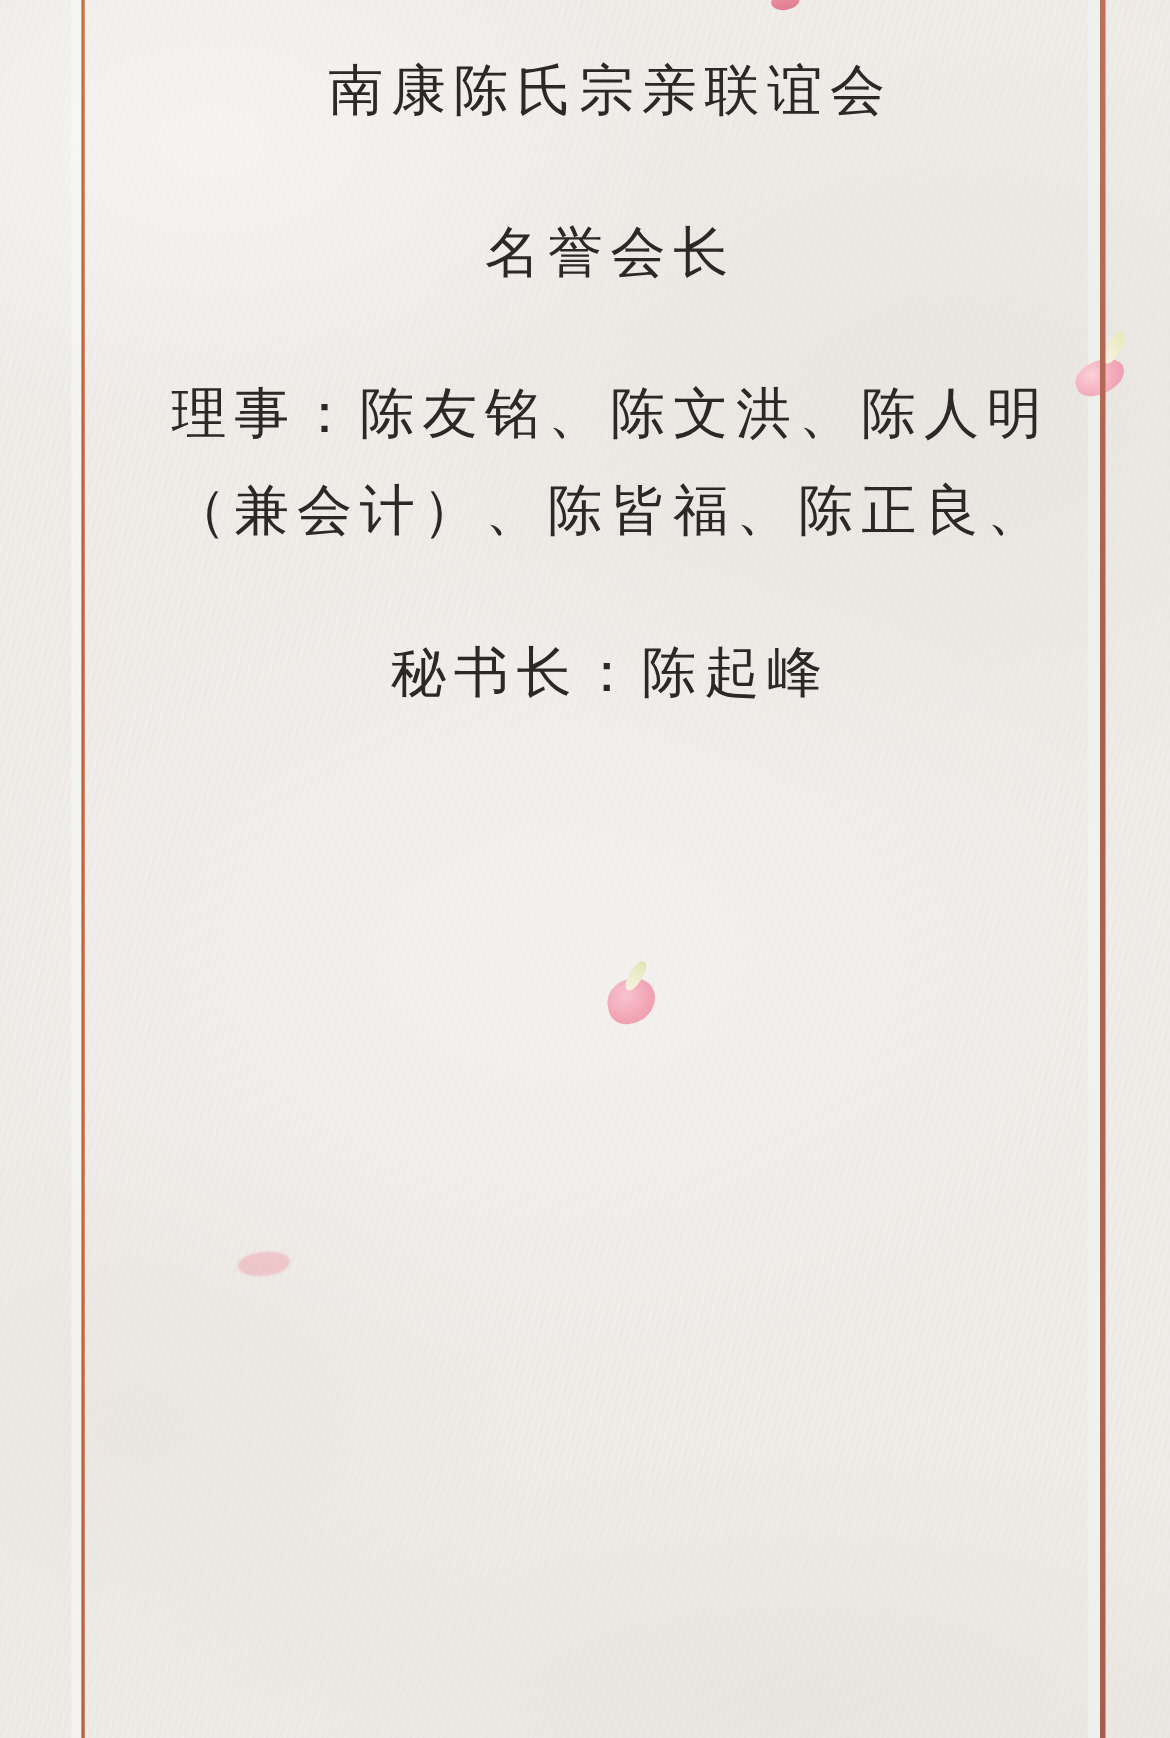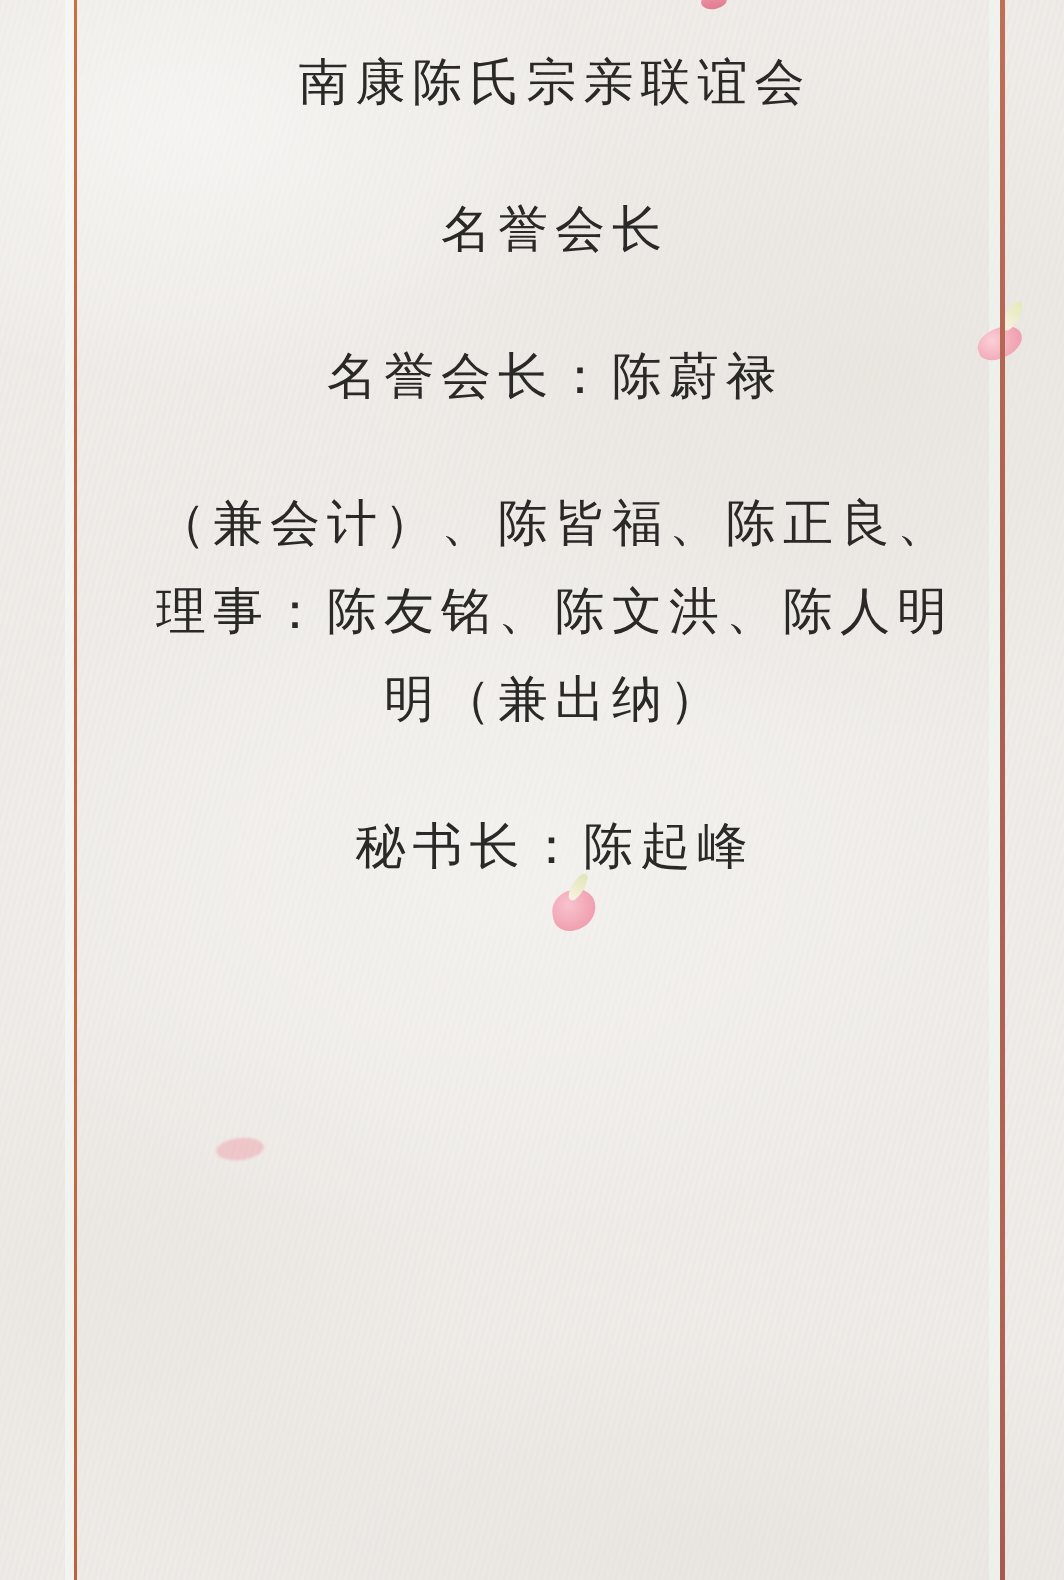--- a/index.html
+++ b/index.html
@@ -138,30 +138,26 @@
 
   <section class="block">
     <div class="line">南康陈氏宗亲联谊会</div>
   </section>
 
   <section class="block">
     <div class="line">名誉会长</div>
   </section>
 
 
-  <section class="block">
-    <div class="line">名誉会长：陈蔚禄</div>
-  </section>
 
 
 
   <section class="block">
+    <div class="line">理事：陈友铭、陈文洪、陈人明</div>
     <div class="line">（兼会计）、陈皆福、陈正良、</div>
-    <div class="line">理事：陈友铭、陈文洪、陈人明</div>
-    <div class="line">明（兼出纳）</div>
   </section>
 
   <section class="block">
     <div class="line">秘书长：陈起峰</div>
   </section>
 
 </div>
 
 <div class="petal petal-a-body"></div>
 <div class="petal petal-a-tip"></div>

